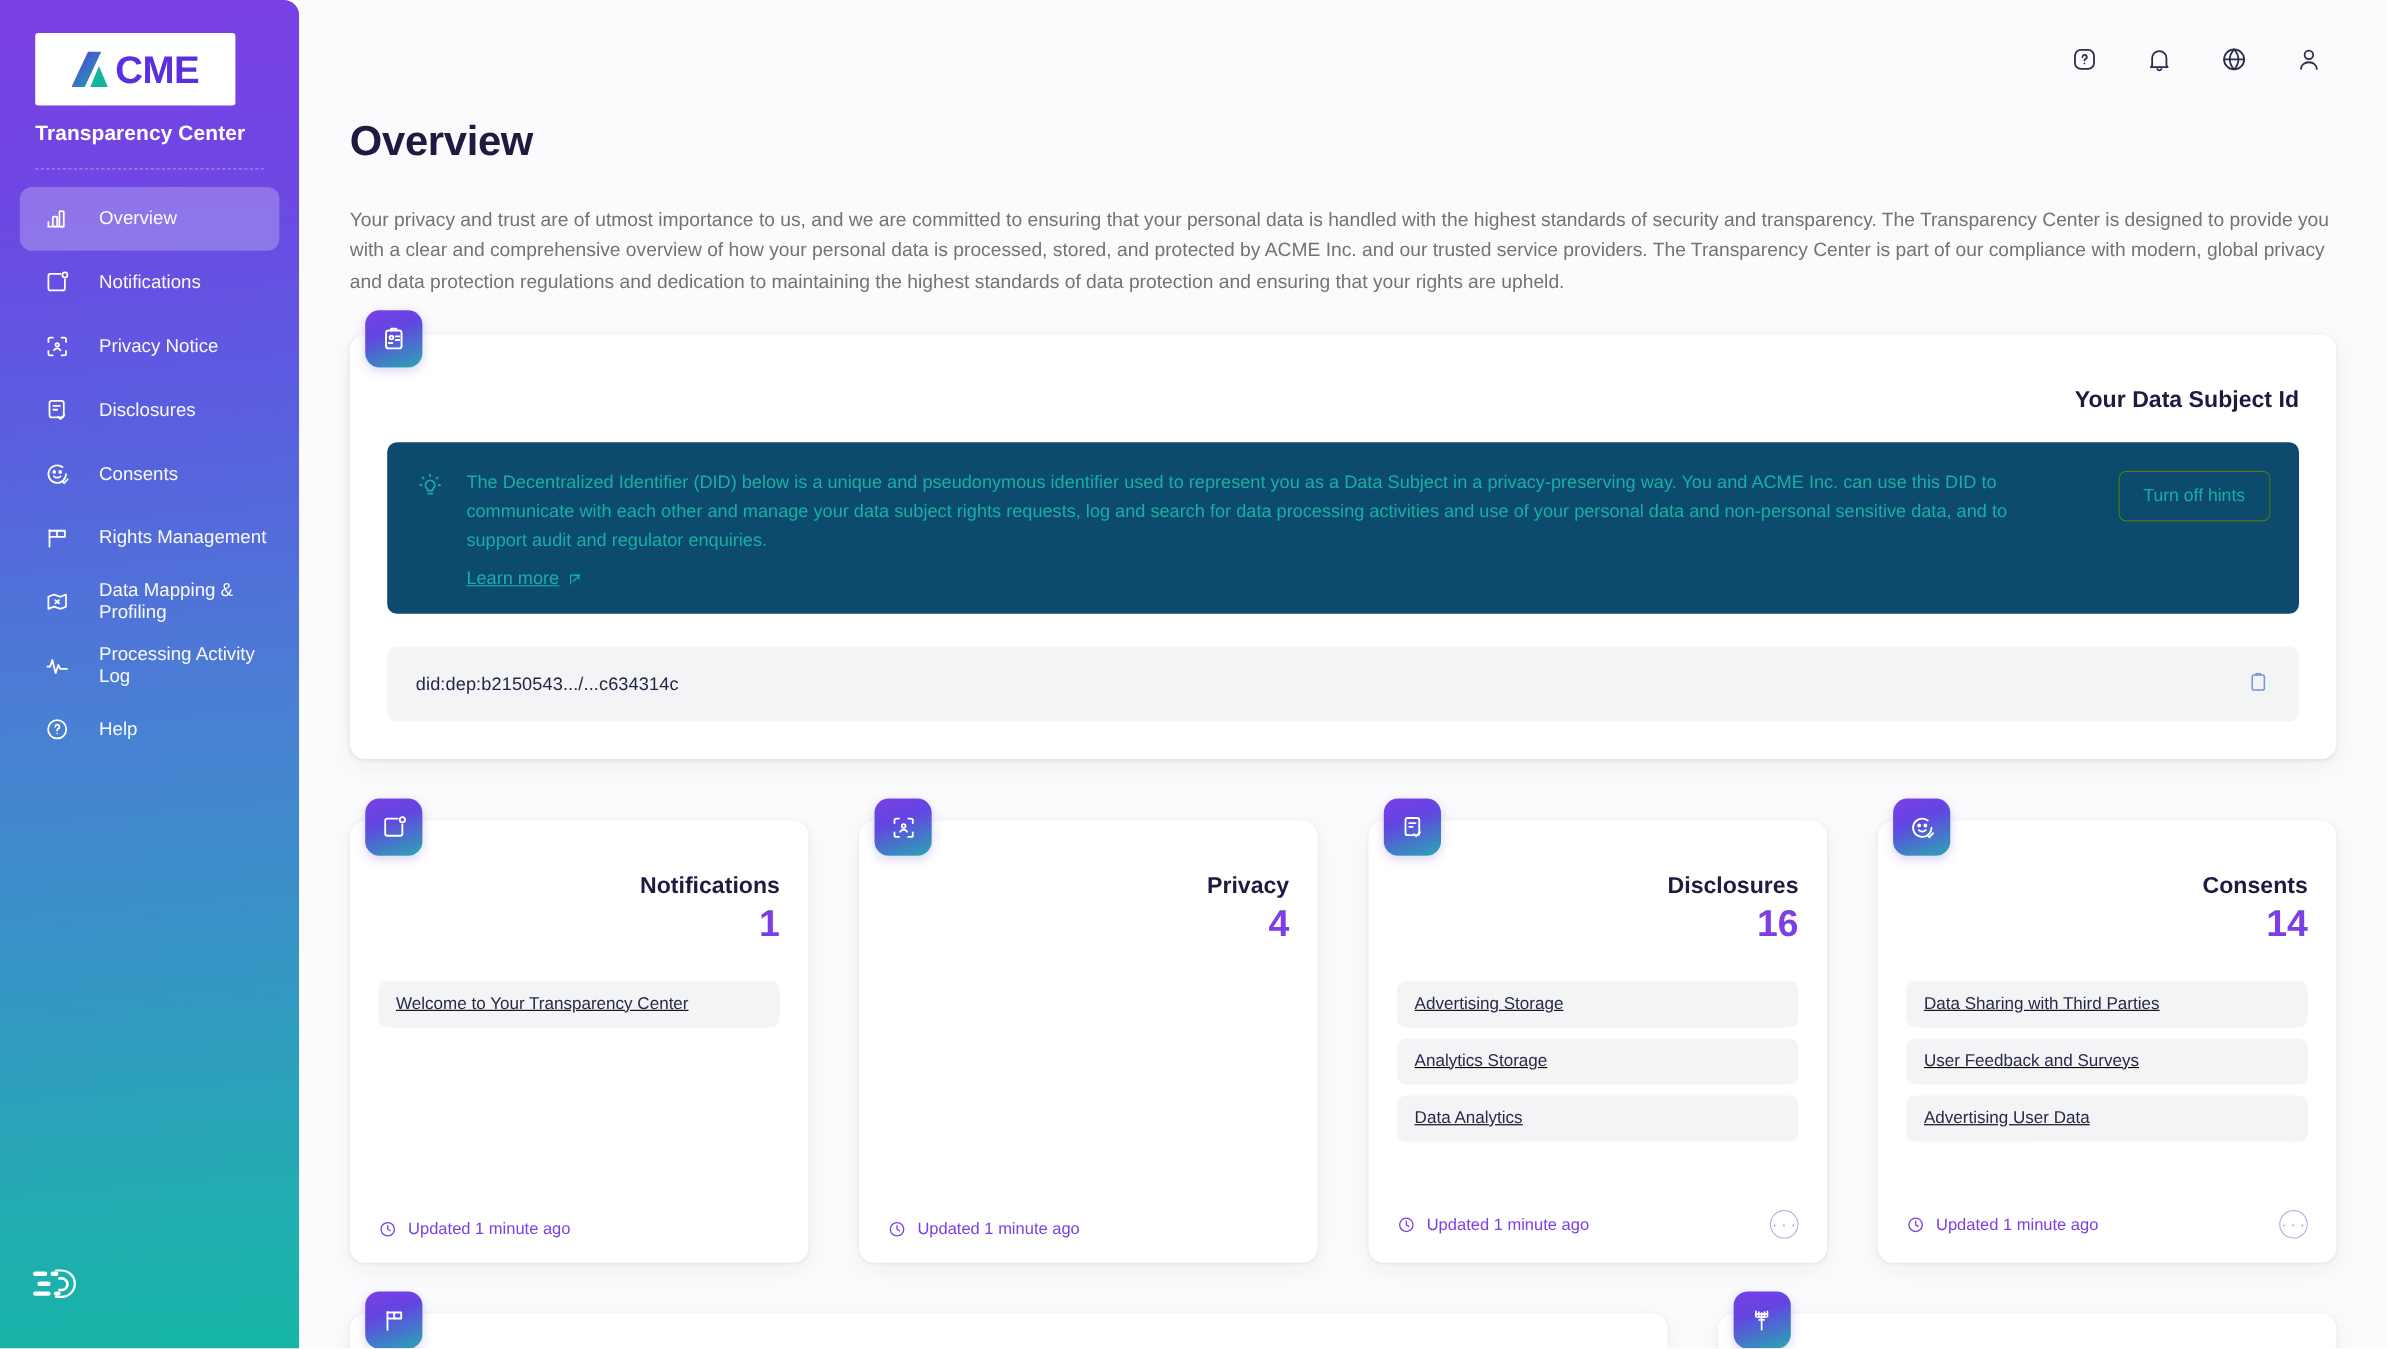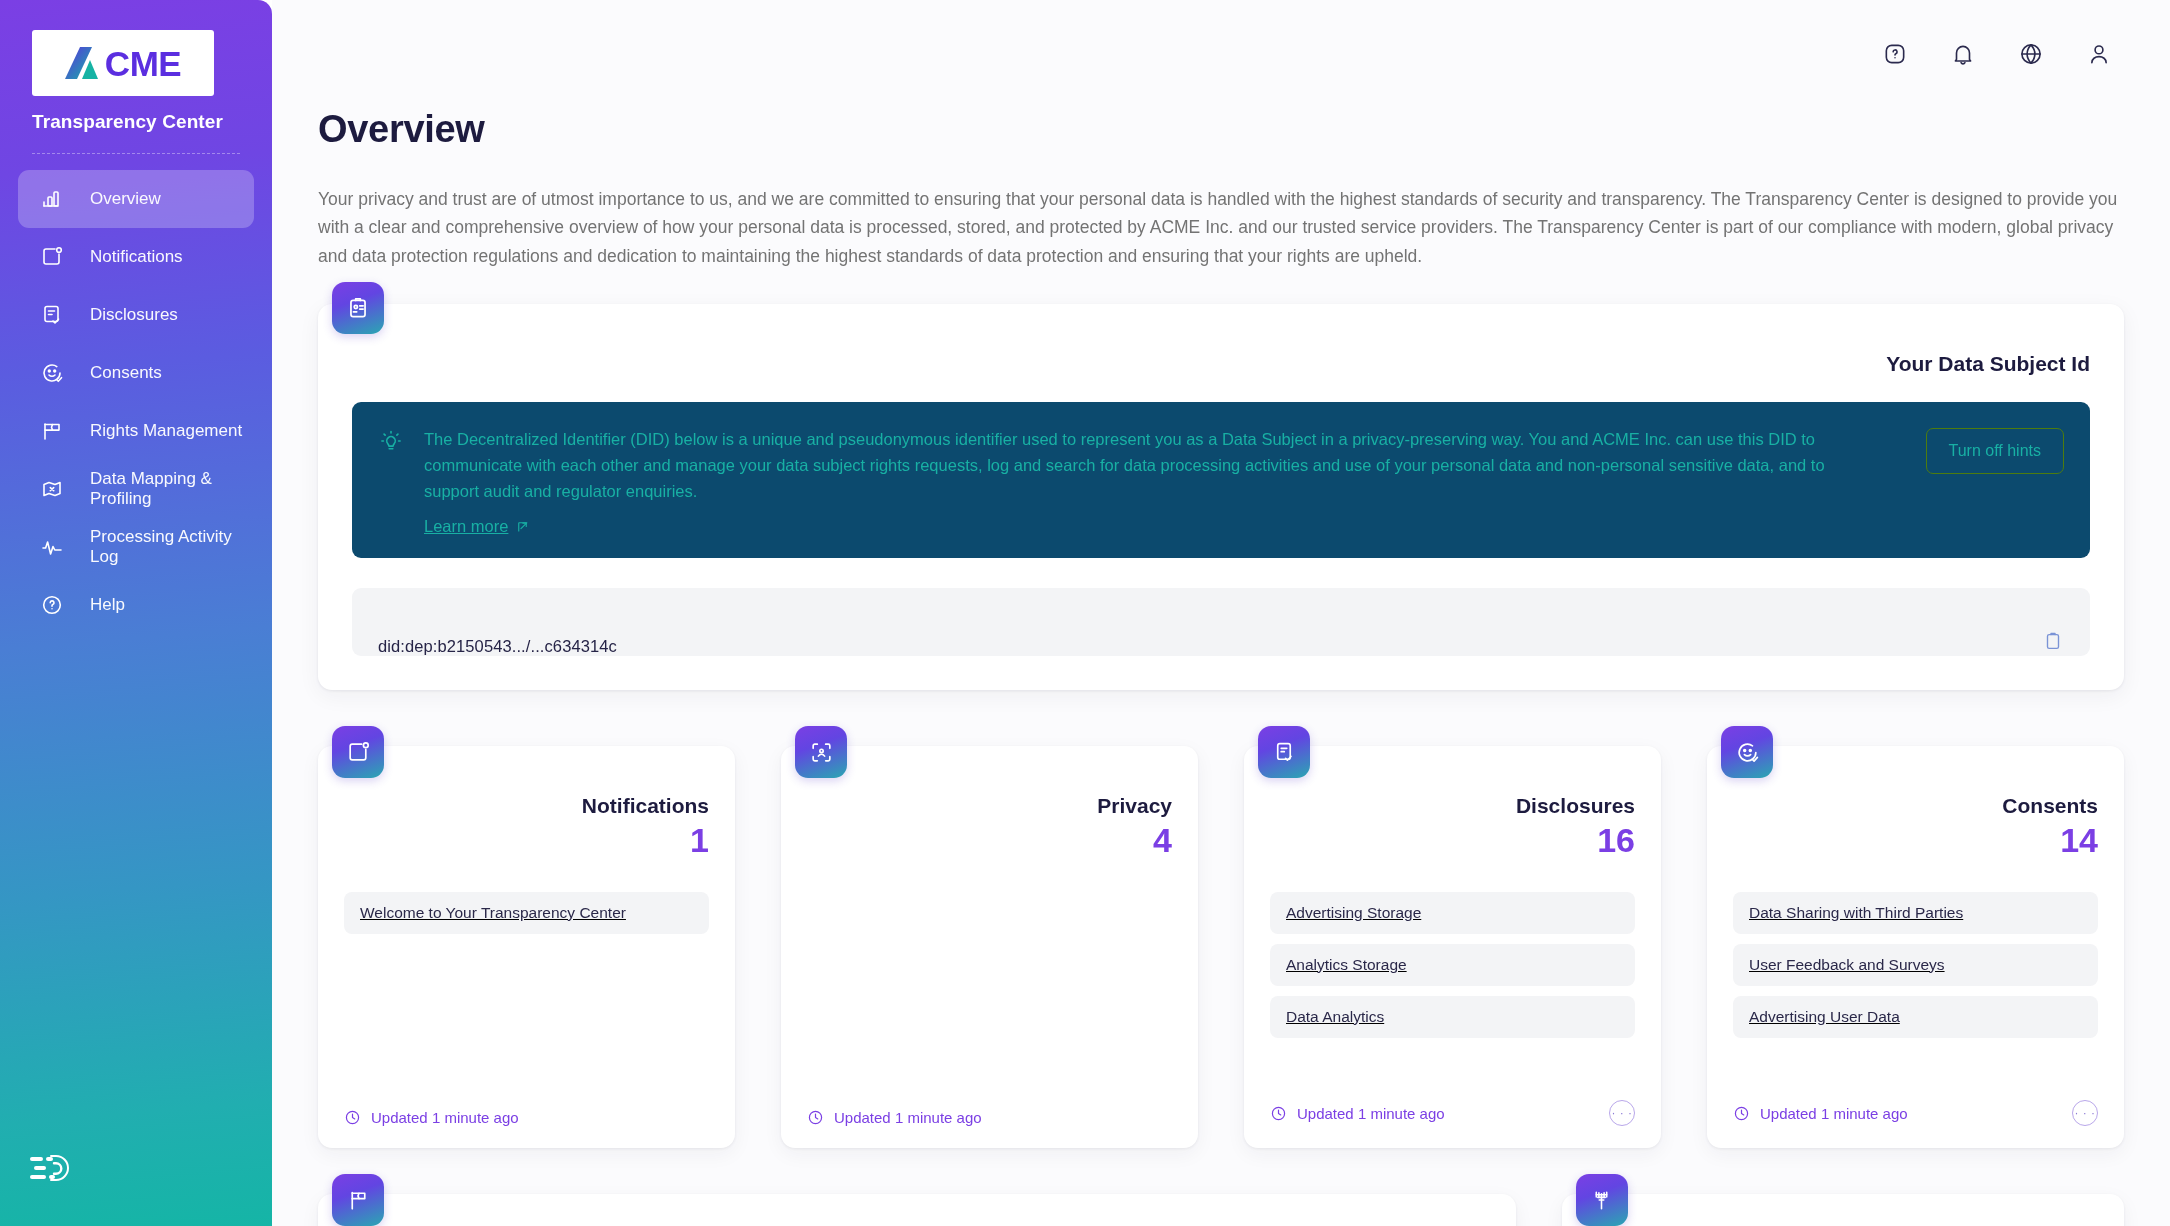--- a/index.html
+++ b/index.html
@@ -107,21 +107,21 @@
     margin-top: 13px; cursor: pointer;
   }
   .hint-btn {
     flex: 0 0 auto; margin-left: 26px; margin-top: 2px;
     border: 1px solid #4d7c0f; color: #18b0a4; background: transparent;
     border-radius: 7px; padding: 13px 22px; font-size: 16px;
     cursor: pointer; font-family: inherit; white-space: nowrap;
   }
   .did-row {
     margin-top: 30px; background: #f3f4f6; border-radius: 9px;
-    height: 68px; display: flex; align-items: flex-end;
+    height: 68px; display: flex; align-items: center;
     justify-content: space-between; padding: 0 26px 0 26px;
   }
   .did-value { font-size: 16.5px; color: #262447; letter-spacing: 0.1px; }
   .copy-btn { cursor: pointer; color: #7a93d6; }
 
   
   .grid {
     display: grid; grid-template-columns: repeat(4, 1fr);
     gap: 46px; padding: 28px 0 0 0;
   }
@@ -211,20 +211,33 @@
       <div class="nav-item">
         <span class="nav-icon">
           <svg width="24" height="24" viewBox="0 0 24 24" fill="none" stroke="#fff" stroke-width="1.6" stroke-linecap="round" stroke-linejoin="round">
             <path d="M15 4H6a2 2 0 0 0-2 2v11a2 2 0 0 0 2 2h11a2 2 0 0 0 2-2V9"></path>
               <circle cx="19" cy="5" r="2.3"></circle>
           </svg>
         </span>
         <span>Notifications</span>
       </div>
 
+      <div class="nav-item">
+        <span class="nav-icon">
+          <svg width="24" height="24" viewBox="0 0 24 24" fill="none" stroke="#fff" stroke-width="1.6" stroke-linecap="round" stroke-linejoin="round">
+            <path d="M4 8V5.5A1.5 1.5 0 0 1 5.5 4H8"></path>
+              <path d="M16 4h2.5A1.5 1.5 0 0 1 20 5.5V8"></path>
+            <path d="M20 16v2.5a1.5 1.5 0 0 1-1.5 1.5H16"></path>
+              <path d="M8 20H5.5A1.5 1.5 0 0 1 4 18.5V16"></path>
+            <circle cx="12" cy="10.5" r="1.6"></circle>
+              <path d="M9 15.5c.8-1.2 1.8-1.8 3-1.8s2.2.6 3 1.8"></path>
+          </svg>
+        </span>
+        <span>Privacy Notice</span>
+      </div>
 
       <div class="nav-item">
         <span class="nav-icon">
           <svg width="24" height="24" viewBox="0 0 24 24" fill="none" stroke="#fff" stroke-width="1.6" stroke-linecap="round" stroke-linejoin="round">
             <rect x="5" y="3.5" width="13" height="15" rx="2"></rect>
               <path d="M8.5 8h6"></path>
               <path d="M8.5 11.5h3.5"></path>
             <path d="M13 18l2 2 3.5-3.8"></path>
           </svg>
         </span>

